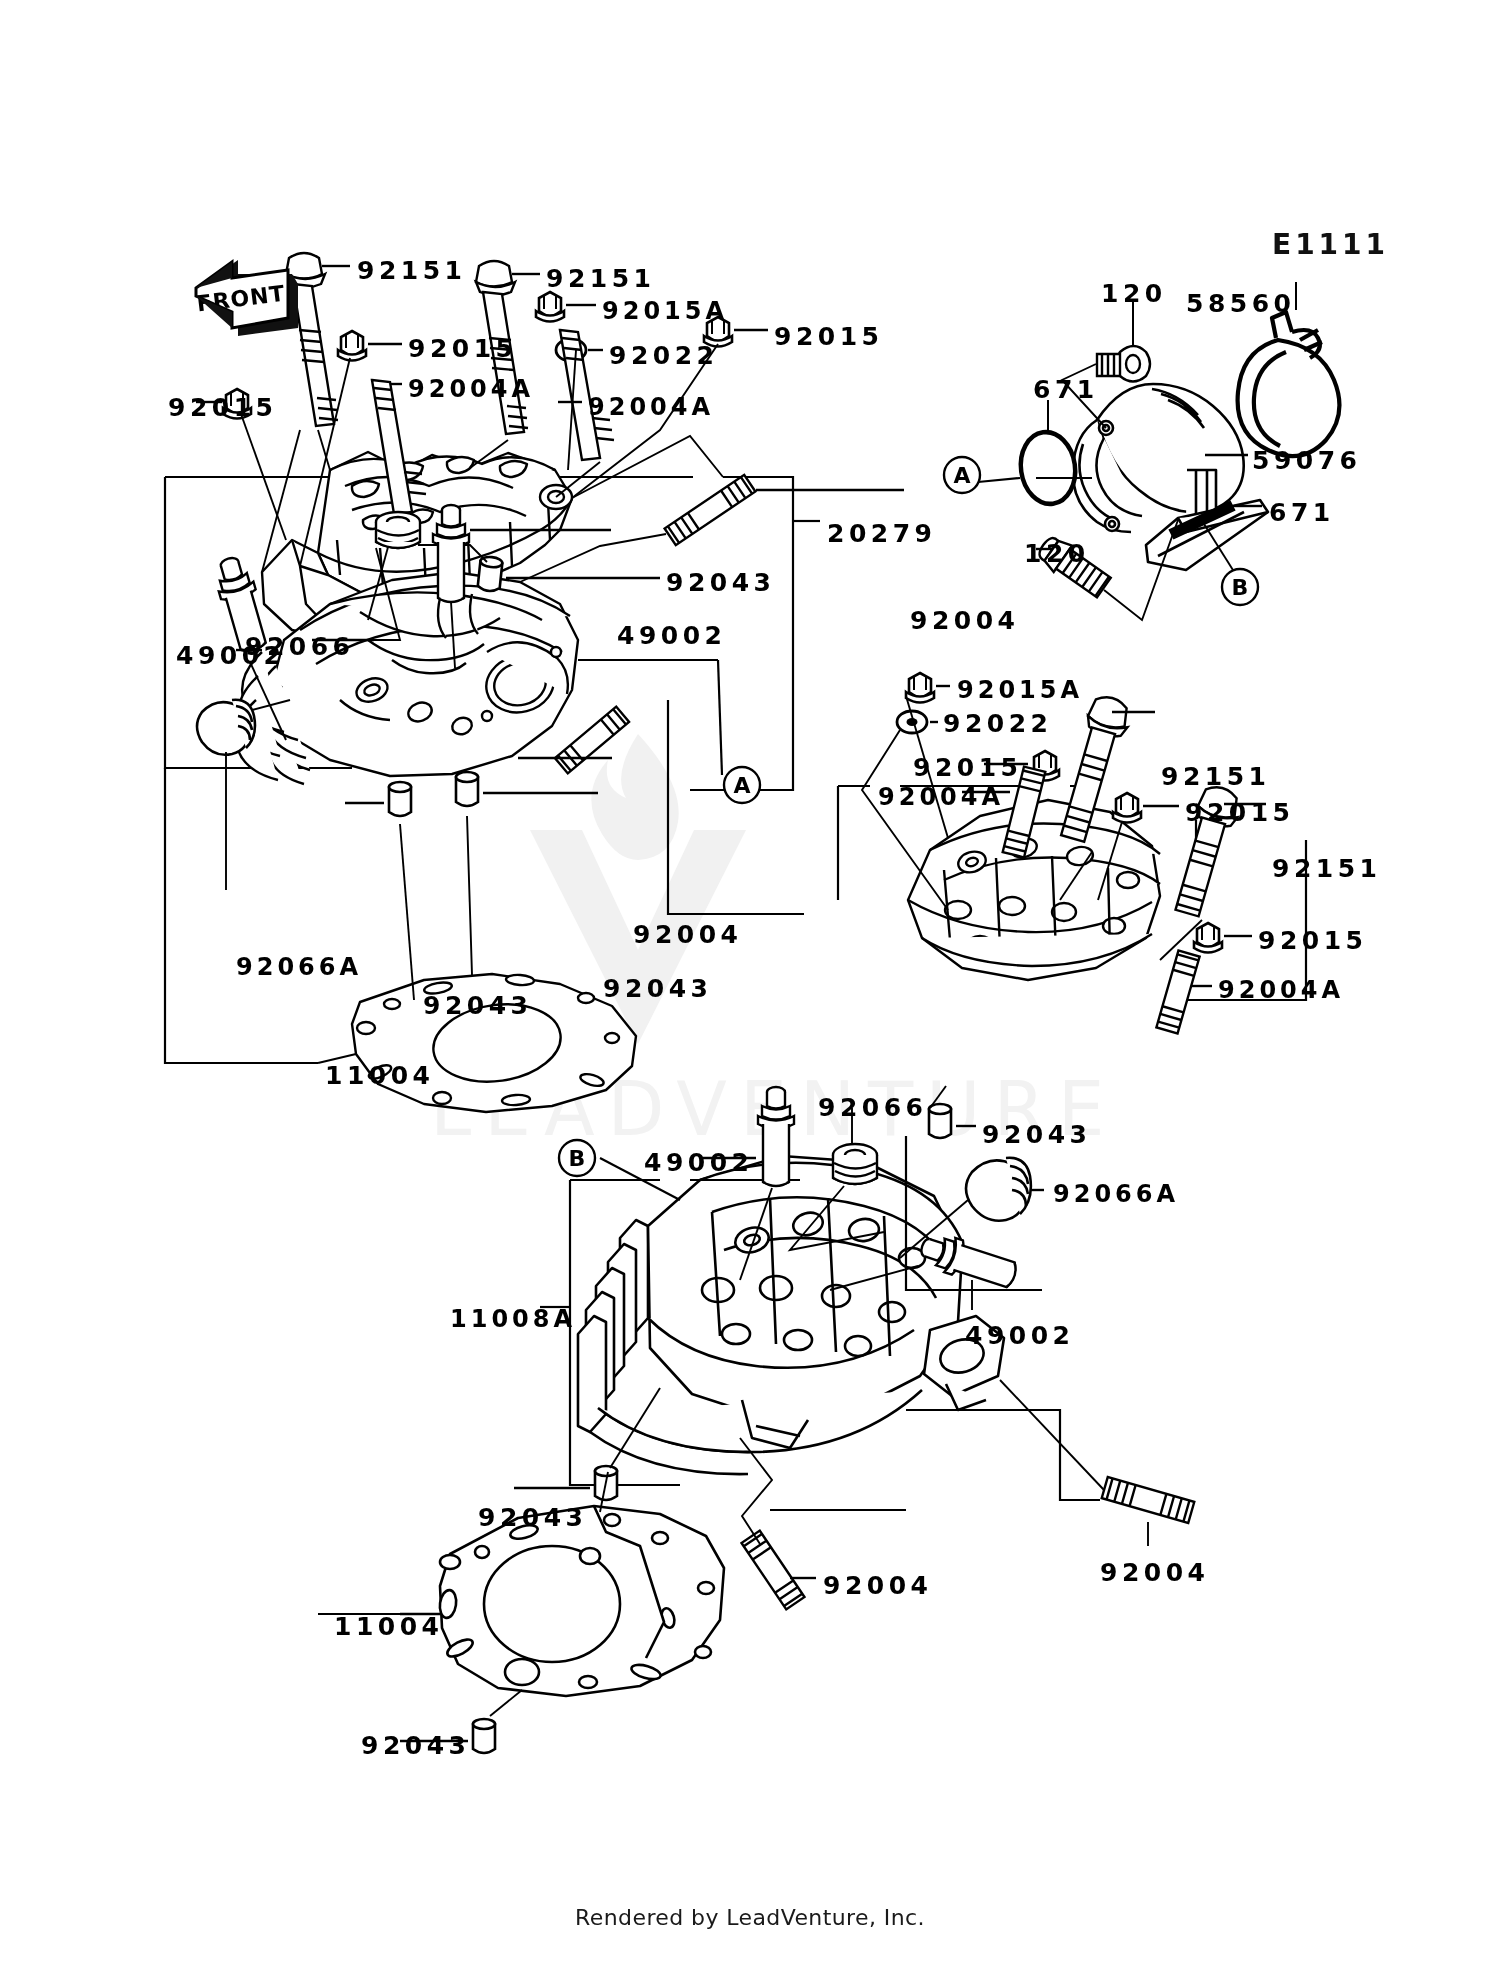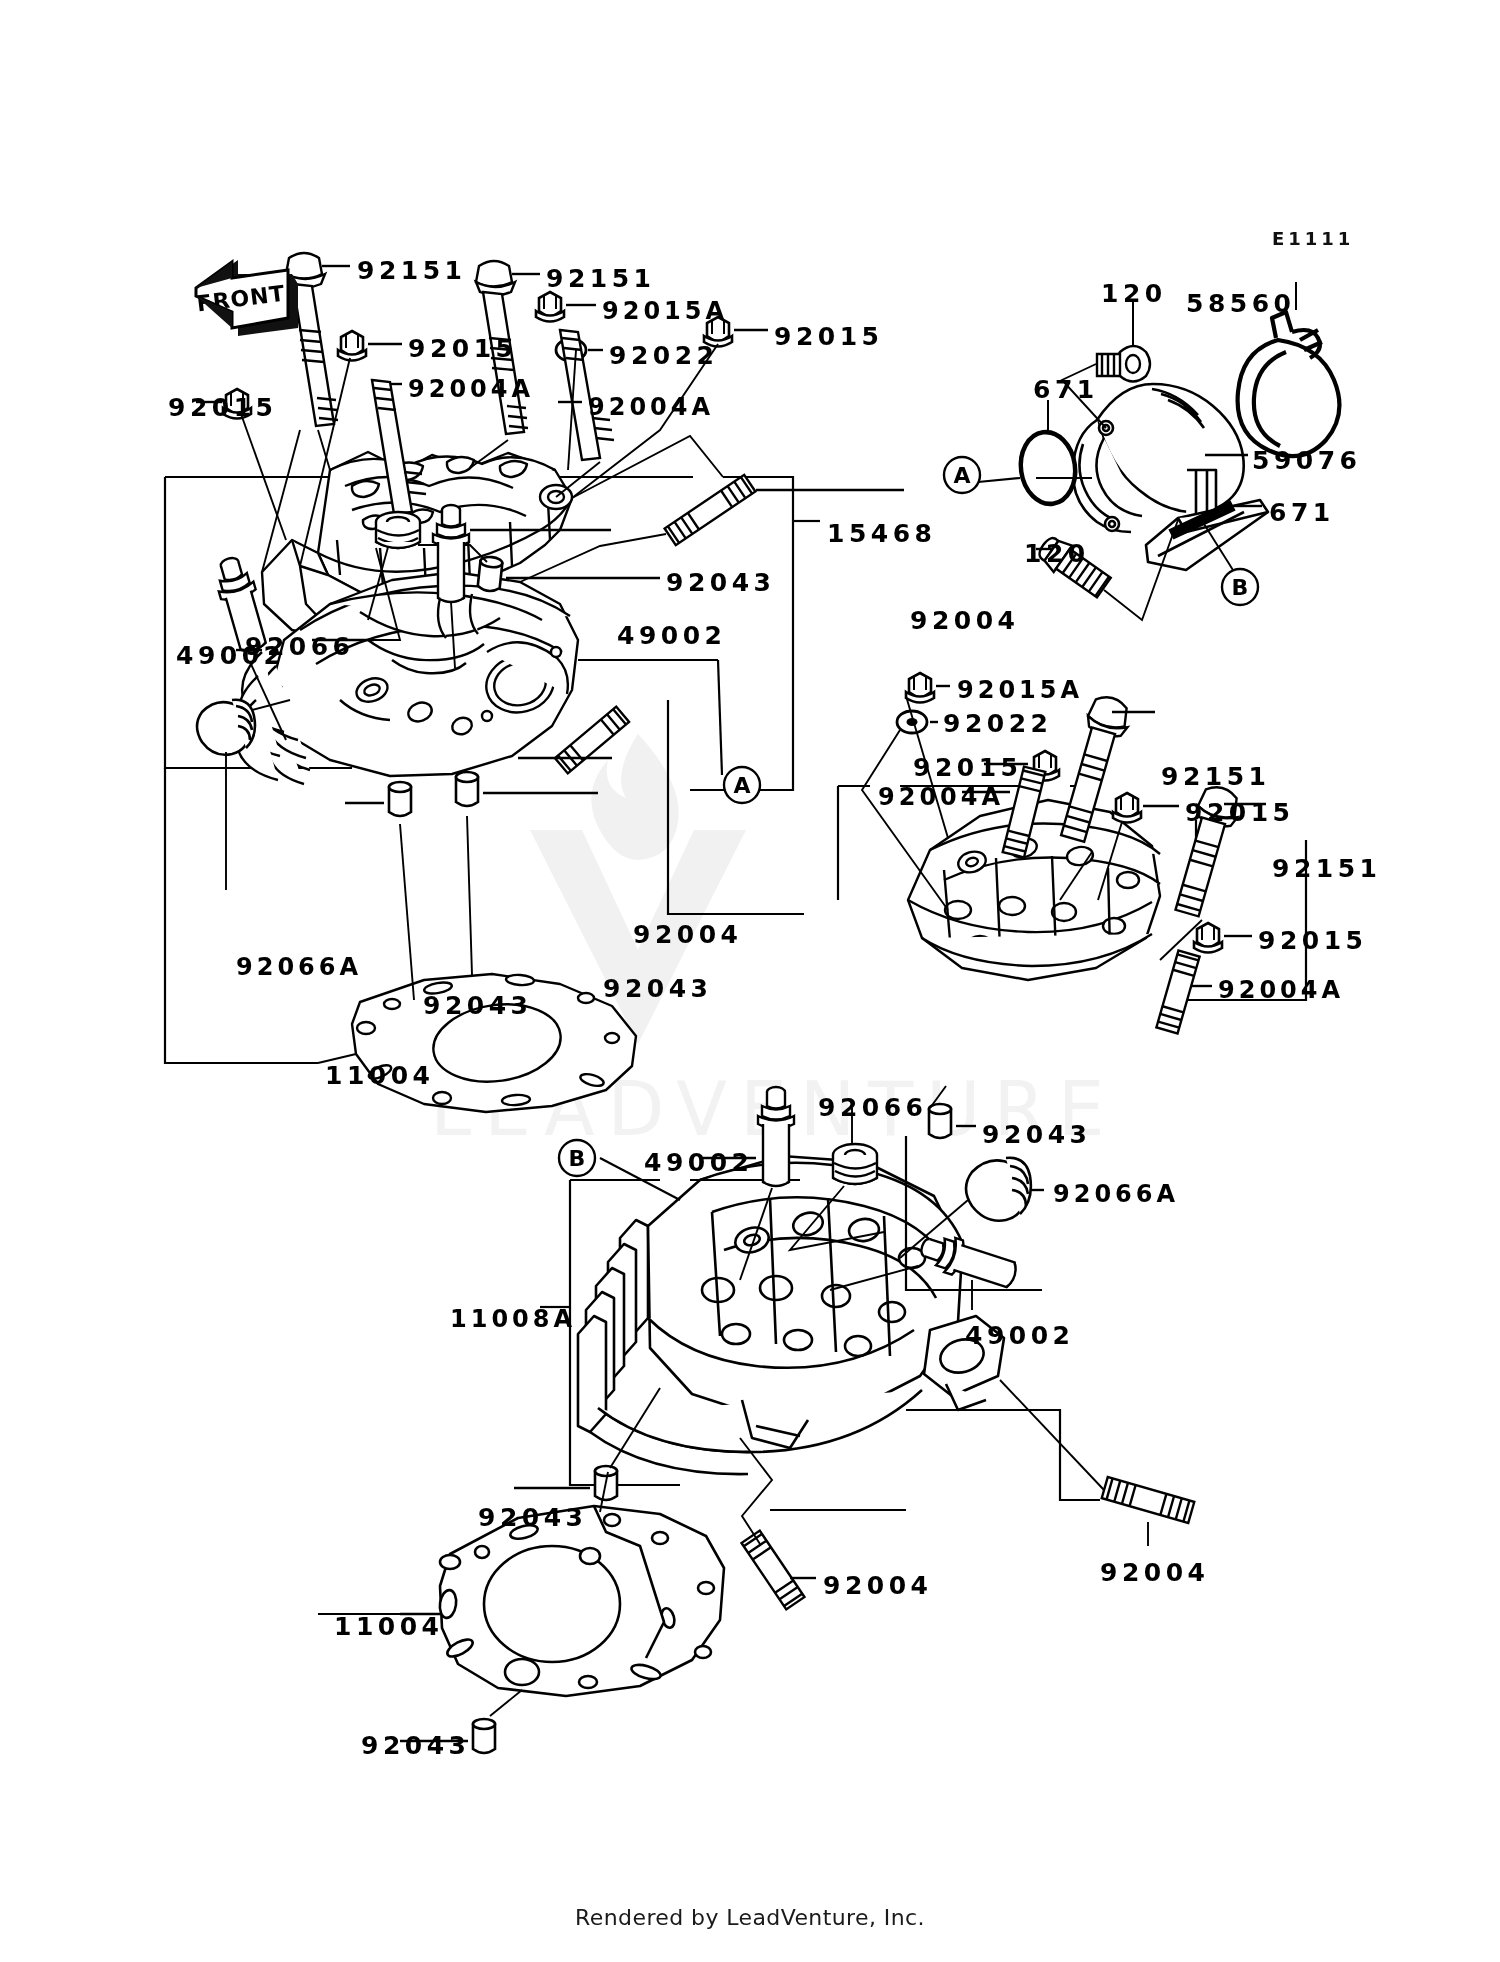--- a/index.html
+++ b/index.html
@@ -20,21 +20,21 @@
     font-weight:700;
     letter-spacing:4.5px;
     color:#000;
     white-space:nowrap;
     line-height:1;
   }
   .lbl.sm{font-size:24px;letter-spacing:4px;}
   .diagcode{
     position:absolute;
     font-family:"DejaVu Sans","Liberation Sans",sans-serif;
-    font-size:18px;font-weight:700;letter-spacing:4px;color:#111;
+    font-size:28px;font-weight:700;letter-spacing:4px;color:#111;
     white-space:nowrap;
   }
   .footer{
     position:absolute;left:0;right:0;
     text-align:center;
     font-family:"DejaVu Sans","Liberation Sans",sans-serif;
     font-size:22px;letter-spacing:.4px;color:#1a1a1a;
   }
   .front-badge{position:absolute;}
   .refmark{position:absolute;}
@@ -671,21 +671,21 @@
   <div id="callout-layer">
       <div class="lbl" style="left: 357px; top: 258px;">92151</div>
       <div class="lbl" style="left: 546px; top: 266px;">92151</div>
       <div class="lbl sm" style="left: 602px; top: 299px;">92015A</div>
       <div class="lbl" style="left: 408px; top: 336px;">92015</div>
       <div class="lbl" style="left: 609px; top: 343px;">92022</div>
       <div class="lbl" style="left: 774px; top: 324px;">92015</div>
       <div class="lbl sm" style="left: 408px; top: 377px;">92004A</div>
       <div class="lbl sm" style="left: 588px; top: 395px;">92004A</div>
       <div class="lbl" style="left: 168px; top: 395px;">92015</div>
-      <div class="lbl" style="left: 827px; top: 521px;">15468</div>
+      <div class="lbl" style="left: 827px; top: 521px;">20279</div>
       <div class="lbl" style="left: 666px; top: 570px;">92043</div>
       <div class="lbl" style="left: 617px; top: 623px;">49002</div>
       <div class="lbl" style="left: 245px; top: 634px;">92066</div>
       <div class="lbl" style="left: 176px; top: 643px;">49002</div>
       <div class="lbl" style="left: 910px; top: 608px;">92004</div>
       <div class="lbl sm" style="left: 957px; top: 678px;">92015A</div>
       <div class="lbl" style="left: 943px; top: 711px;">92022</div>
       <div class="lbl" style="left: 1161px; top: 764px;">92151</div>
       <div class="lbl" style="left: 913px; top: 755px;">92015</div>
       <div class="lbl" style="left: 1185px; top: 800px;">92015</div>

